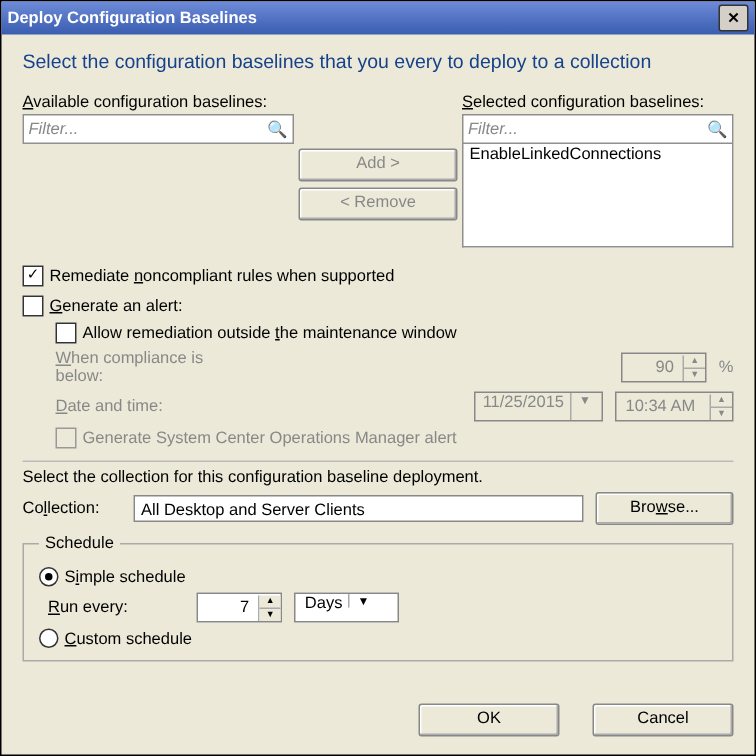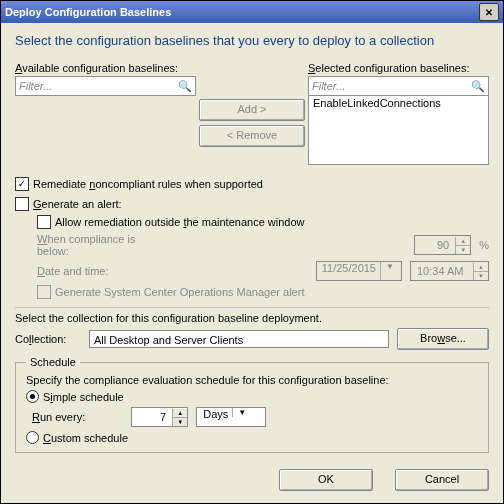--- a/index.html
+++ b/index.html
@@ -129,21 +129,20 @@
 <hr class="sep">
 <div class="lbl">Select the collection for this configuration baseline deployment.</div>
 <div class="form-row">
 <div style="width:66px"><span><span>Co</span><span class="underline">l</span><span>lection:</span></span></div>
 <div class="text-input">All Desktop and Server Clients</div>
 <div class="btn" style="min-width:70px"><span>Bro</span><span class="underline">w</span><span>se...</span></div>
 </div>
 
 <fieldset>
 <legend>Schedule</legend>
-<div class="lbl">Specify the compliance evaluation schedule for this configuration baseline:</div>
 <div class="check-row">
           <span class="radio">
             <span class="dot"></span>
           </span>
           <span><span>S</span><span class="underline">i</span><span>mple schedule</span></span>
         </div>
 <div class="form-row" style="margin-left:6px">
 <span><span class="underline">R</span><span>un every:</span></span>
 <div style="width:30px"></div>
 <div class="spinner">

